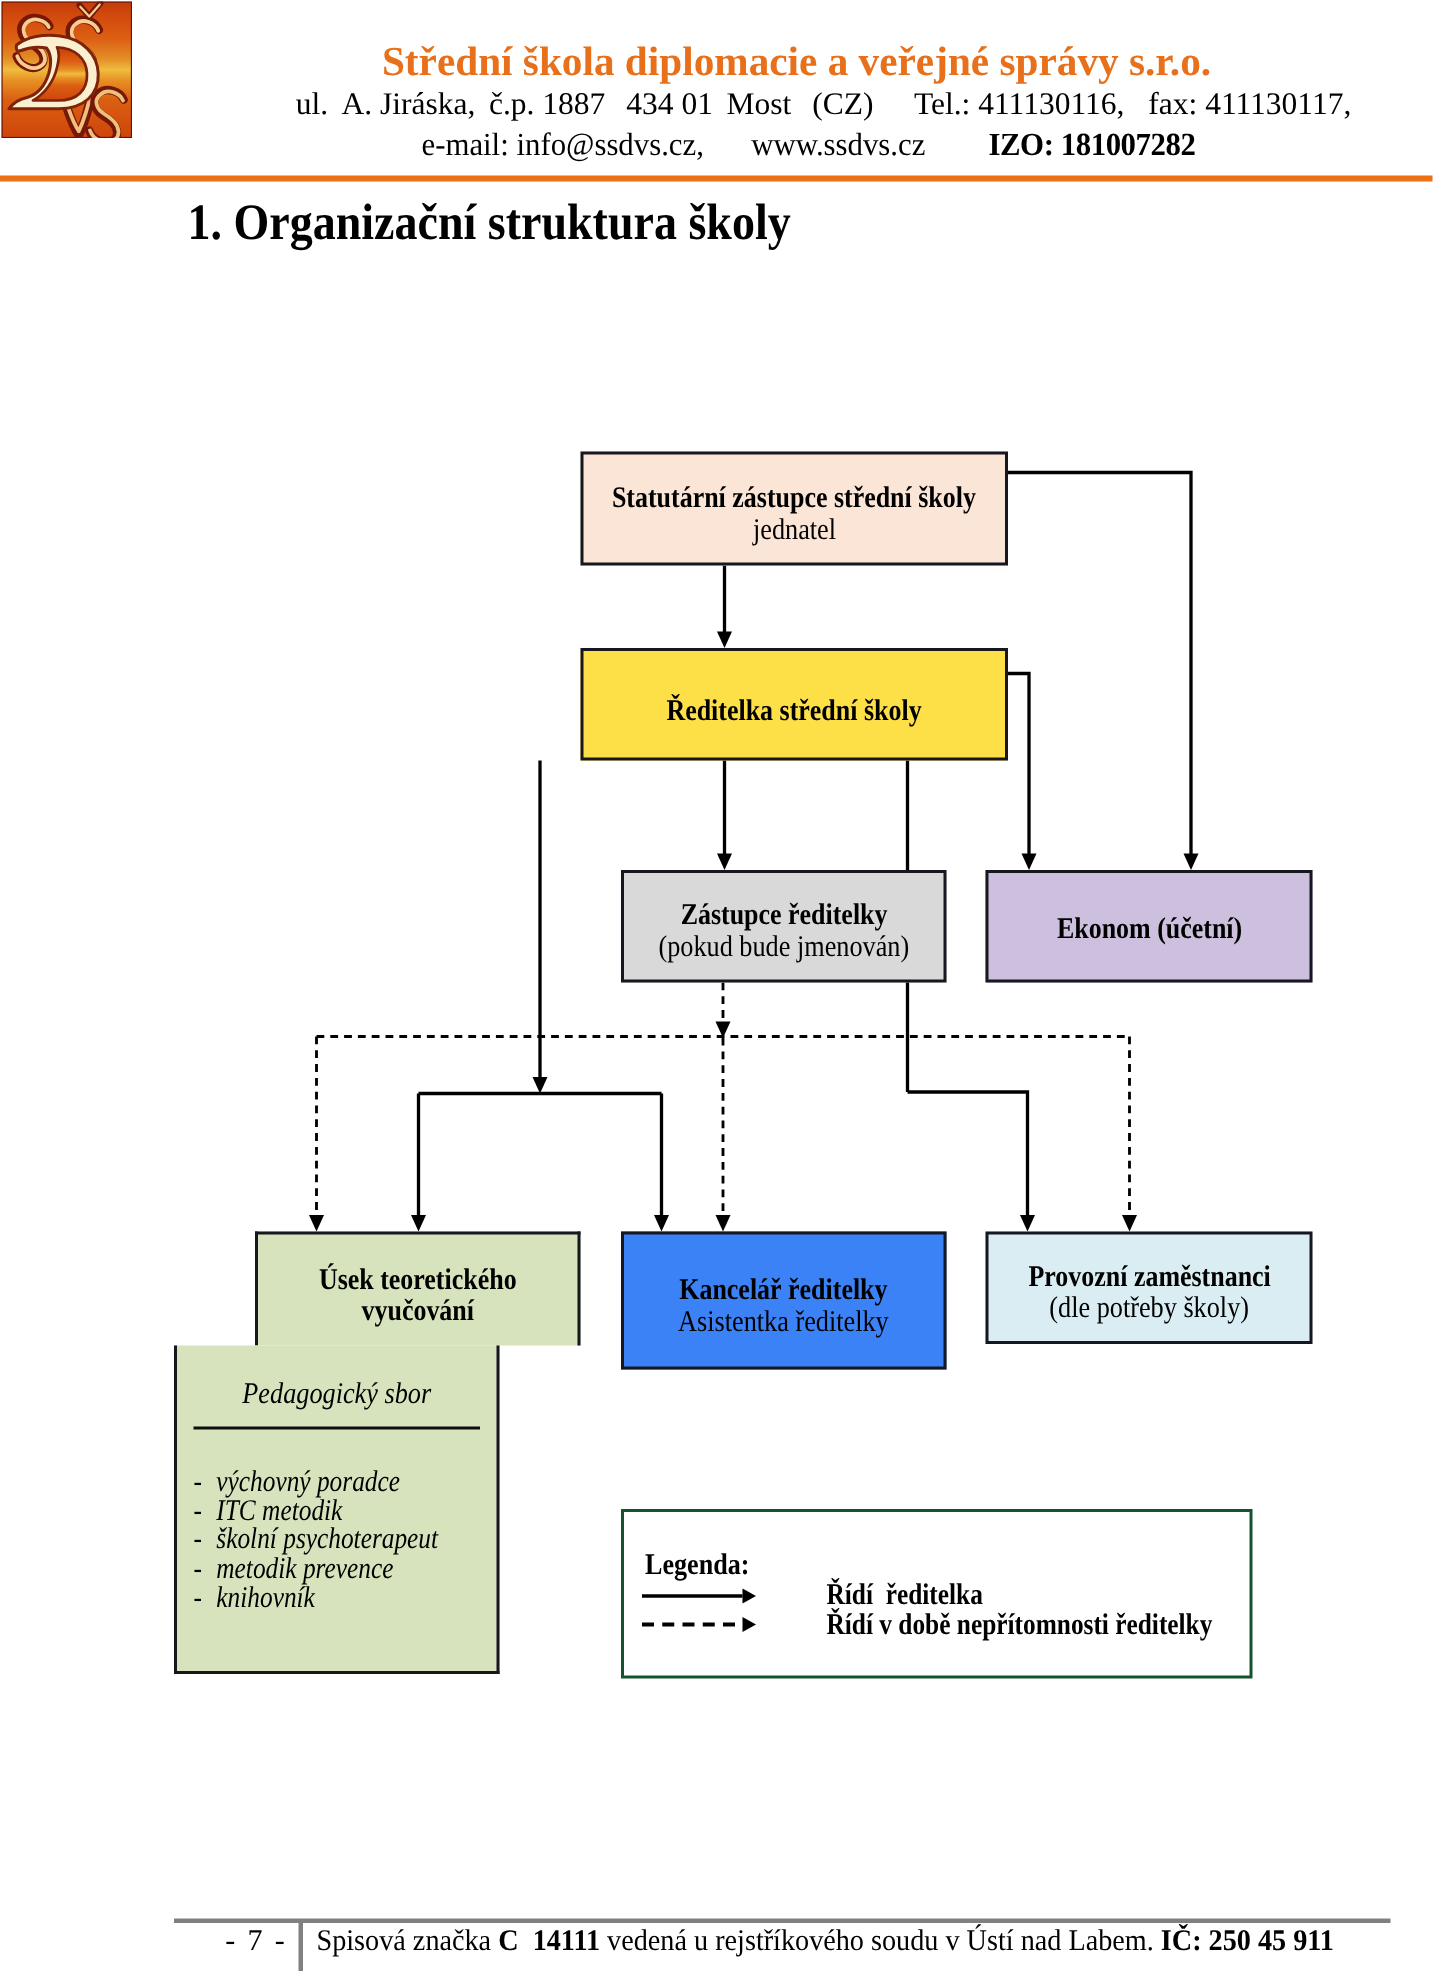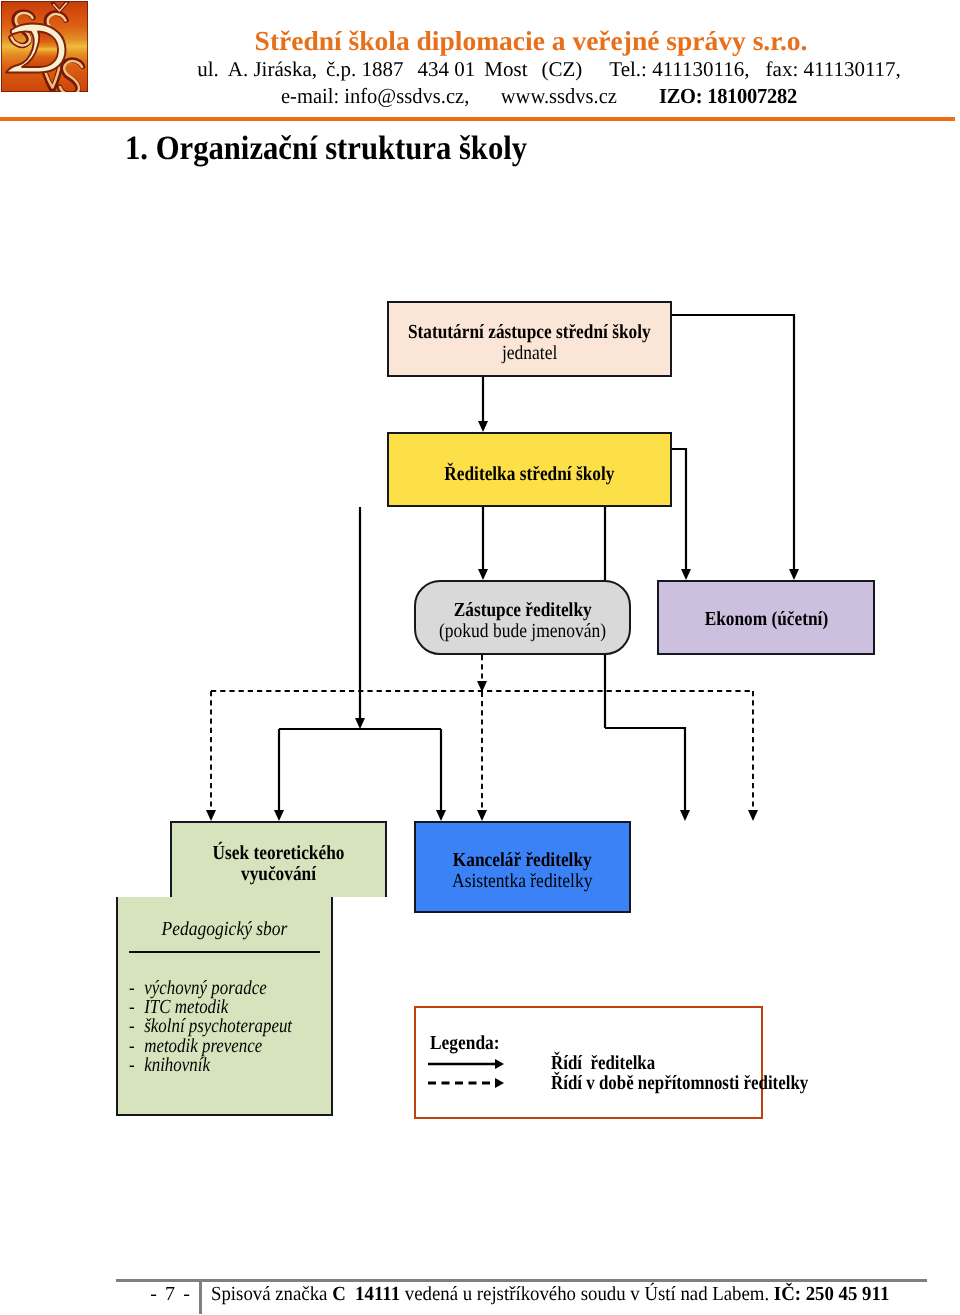--- a/index.html
+++ b/index.html
@@ -30,38 +30,38 @@
   #chart{left:0;top:0;width:960px;height:1315px;}
   #connectors{position:absolute;left:0;top:0;}
   .node{position:absolute;border:2px solid #17171f;box-sizing:border-box;
         display:flex;flex-direction:column;align-items:center;justify-content:center;
         padding-top:7px;margin-left:40px;}
   .n-t{font-weight:bold;font-size:20px;line-height:1.04;text-align:center;
        transform:scaleX(0.865);}
   .n-s{font-size:20px;line-height:1.04;text-align:center;transform:scaleX(0.875);}
   .n-statutar{left:347px;top:301px;width:285px;height:76px;background:#FAE5D7;}
   .n-reditelka{left:347px;top:432px;width:285px;height:75px;background:#fde047;padding-top:9px;}
-  .n-zastupce{left:374px;top:580px;width:217px;height:75px;background:#D9D9D9;border-radius:26px;}
+  .n-zastupce{left:374px;top:580px;width:217px;height:75px;background:#D9D9D9;}
   .n-ekonom{left:617px;top:580px;width:218px;height:75px;background:#CCC0DE;padding-top:3px;}
   .n-usek{left:130px;top:821px;width:217px;height:76px;background:#D6E3BC;border-bottom:none;}
   .n-kancelar{left:374px;top:821px;width:217px;height:92px;background:#3b82f6;}
   .n-provozni{left:617px;top:821px;width:218px;height:75px;background:#D9EDF2;}
 
   #staff{left:116px;top:897px;width:217px;height:219px;
          background:#D6E3BC;border:2px solid #17171f;border-top:none;box-sizing:border-box;font-style:italic;}
   #staff-h{position:absolute;left:0;top:21px;width:100%;text-align:center;
            font-size:20px;transform:scaleX(0.875);}
   #staff-rule{position:absolute;left:11px;top:54px;width:191px;height:2px;background:#0d0d0d;}
   #staff-list{list-style:none;position:absolute;left:11px;top:82px;margin:0;padding:0;
               font-size:20px;line-height:19.2px;transform:scaleX(0.845);transform-origin:left top;}
   #staff-list li{white-space:nowrap;}
   #staff-list li .b{display:inline-block;width:18px;}
 
-  #legend{left:414px;top:1006px;width:349px;height:113px;
-          border:2px solid #c2410c;box-sizing:border-box;background:#fff;}
+  #legend{left:414px;top:1006px;width:421px;height:113px;
+          border:2px solid #14532d;box-sizing:border-box;background:#fff;}
   #legend-title{position:absolute;left:14px;top:24px;font-size:20px;font-weight:bold;
                 transform:scaleX(0.87);transform-origin:left top;}
   #legend-arrows{position:absolute;left:11px;top:44px;}
   .legend-lbl{position:absolute;left:135px;font-size:20px;font-weight:bold;white-space:pre;
               transform:scaleX(0.845);transform-origin:left top;}
   #legend-l1{top:44px;}
   #legend-l2{top:64px;}
 
   
   #foot-rule{left:116px;top:1279px;width:811px;height:3px;background:#808080;}
@@ -205,20 +205,24 @@
     <div class="node n-ekonom">
       <div class="n-t">Ekonom (účetní)</div>
     </div>
     <div class="node n-usek">
       <div class="n-t n-t2">Úsek teoretického vyučování</div>
     </div>
     <div class="node n-kancelar">
       <div class="n-t">Kancelář ředitelky</div>
       <div class="n-s">Asistentka ředitelky</div>
     </div>
+    <div class="node n-provozni">
+      <div class="n-t">Provozní zaměstnanci</div>
+      <div class="n-s">(dle potřeby školy)</div>
+    </div>
 
     <div class="abs" id="staff">
       <div id="staff-h">Pedagogický sbor</div>
       <div id="staff-rule"></div>
       <ul id="staff-list">
           <li><span class="b">-</span><span>výchovný poradce</span></li>
           <li><span class="b">-</span><span>ITC metodik</span></li>
           <li><span class="b">-</span><span>školní psychoterapeut</span></li>
           <li><span class="b">-</span><span>metodik prevence</span></li>
           <li><span class="b">-</span><span>knihovník</span></li>

